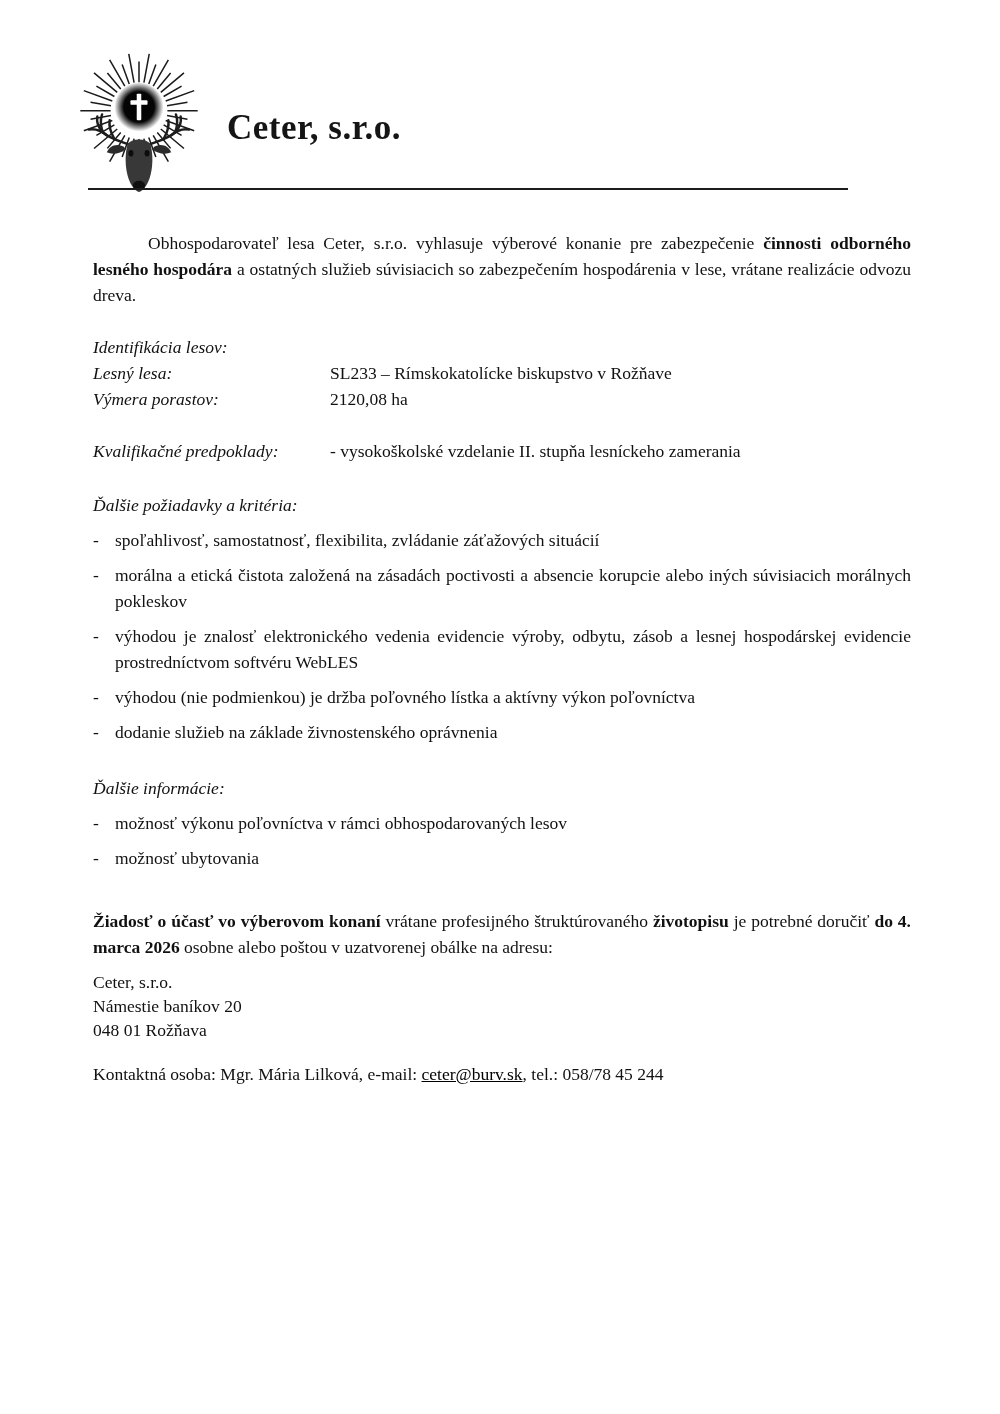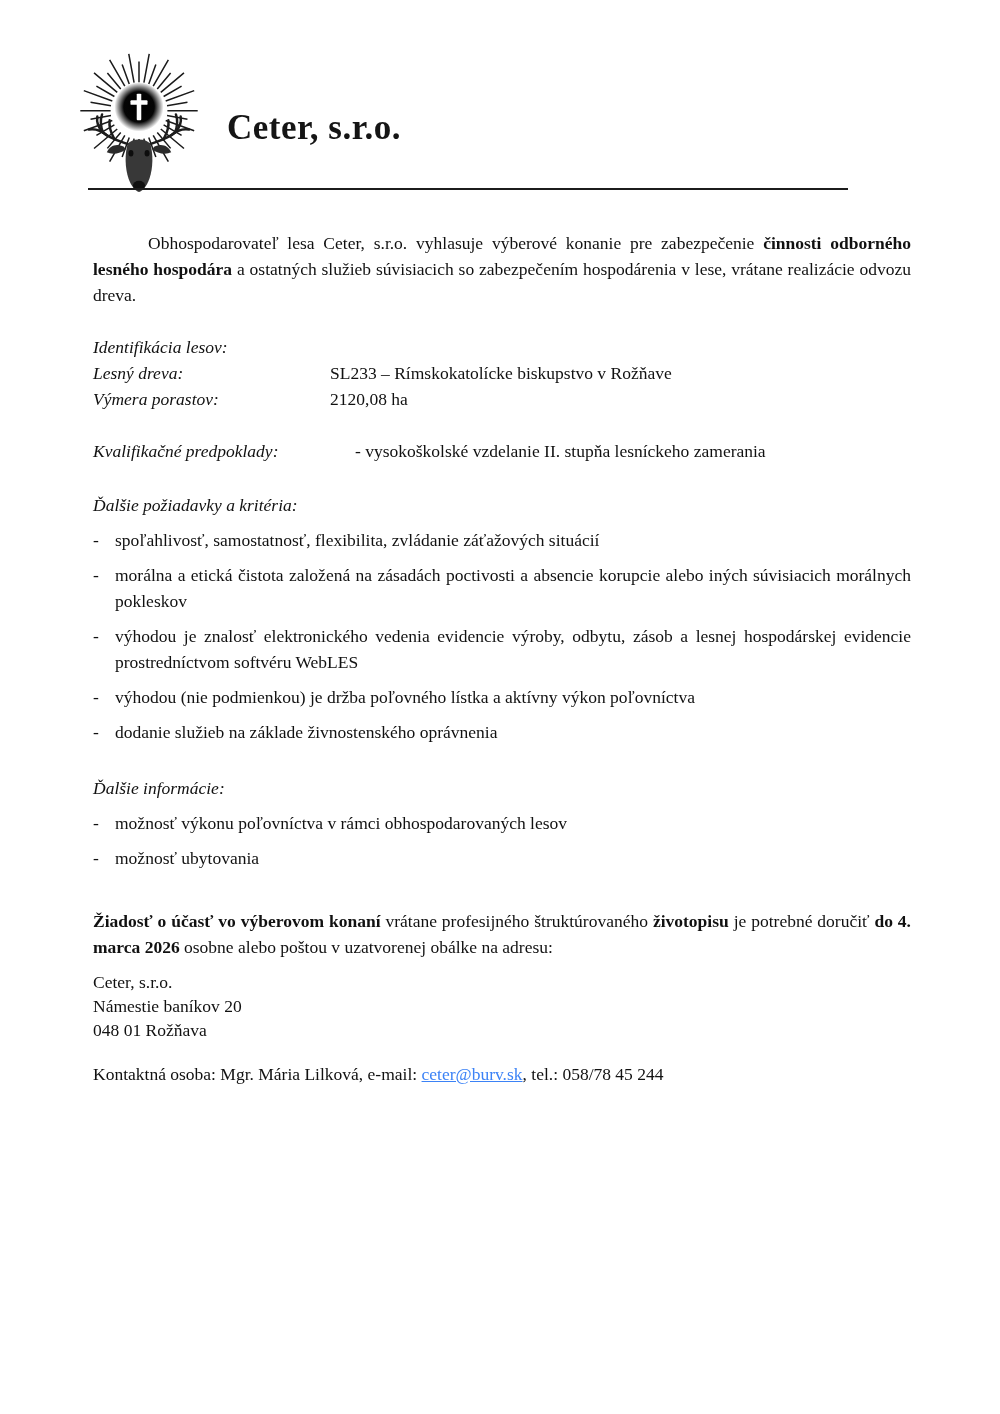--- a/index.html
+++ b/index.html
@@ -37,34 +37,34 @@
     position: absolute; left: 93px; top: 230px;
     width: 818px;
     font-size: 17.5px; line-height: 26px;
   }
   .para-justify { text-align: justify; }
   .intro { text-indent: 55px; margin: 0 0 26px 0; }
   .sec-heading { font-style: italic; margin: 0; }
   .kv-row { display: flex; }
   .kv-label { width: 237px; flex: none; font-style: italic; }
   .kv-value { flex: 1; }
-  .qual-block { display: flex; margin-top: 26px; gap: 25px; }
+  .qual-block { display: flex; margin-top: 26px; }
   .qual-items .q-item { margin-bottom: 9px; }
   .qual-items .q-item:last-child { margin-bottom: 0; }
   .req-section { margin-top: 28px; }
   .dash-list { margin-top: 6px; }
   .d-item { display: flex; margin: 9px 0; }
   .d-bullet { width: 22px; flex: none; }
   .d-text { flex: 1; text-align: justify; }
   .info-section { margin-top: 30px; }
   .application { margin: 37px 0 0 0; text-align: justify; }
   .application b, .intro b { font-weight: 700; }
   .address { margin-top: 10px; line-height: 24px; }
   .contact { margin-top: 19px; }
-  .email-link { color: #3b82f6; text-decoration: underline; }
+  .email-link { color: #000000; text-decoration: underline; }
 </style>
 </head>
 <body>
 
 <div class="page">
 
   <div class="header">
 
     <svg class="logo" viewBox="0 0 140 150" aria-hidden="true">
       <defs>
@@ -121,21 +121,21 @@
     <div class="header-rule"></div>
   </div>
 
   <div class="content">
 
     <p class="intro para-justify"><span>Obhospodarovateľ lesa Ceter, s.r.o. vyhlasuje výberové konanie pre zabezpečenie </span><b>činnosti odborného lesného hospodára</b><span> a ostatných služieb súvisiacich so zabezpečením hospodárenia v lese, vrátane realizácie odvozu dreva.</span></p>
 
     <div>
       <div class="sec-heading">Identifikácia lesov:</div>
       <div class="kv-row">
-        <div class="kv-label">Lesný dreva:</div>
+        <div class="kv-label">Lesný lesa:</div>
         <div class="kv-value">SL233 – Rímskokatolícke biskupstvo v Rožňave</div>
       </div>
       <div class="kv-row">
         <div class="kv-label">Výmera porastov:</div>
         <div class="kv-value">2120,08 ha</div>
       </div>
     </div>
 
     <div class="qual-block">
       <div class="kv-label">Kvalifikačné predpoklady:</div>

